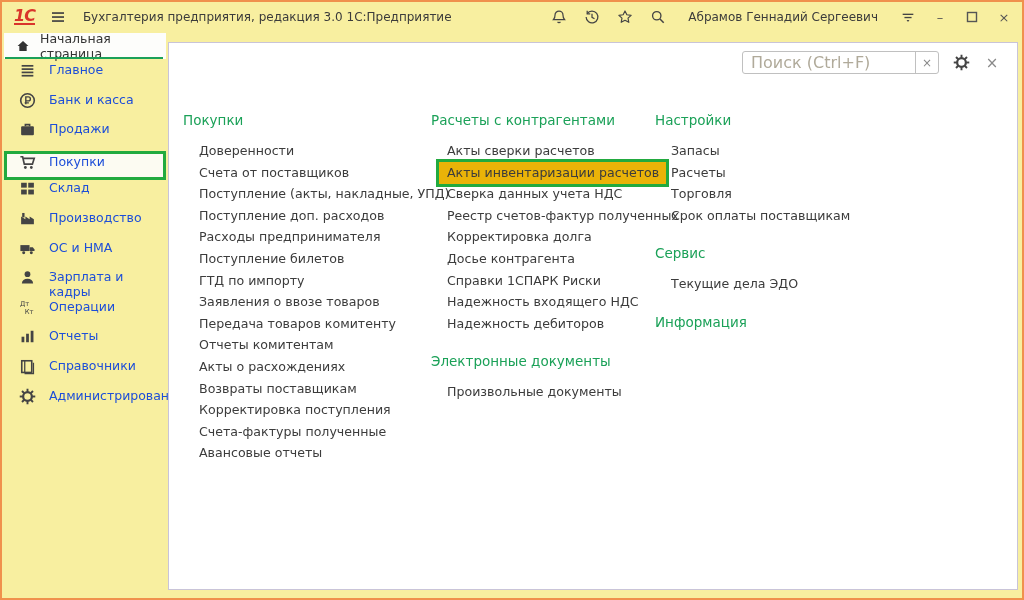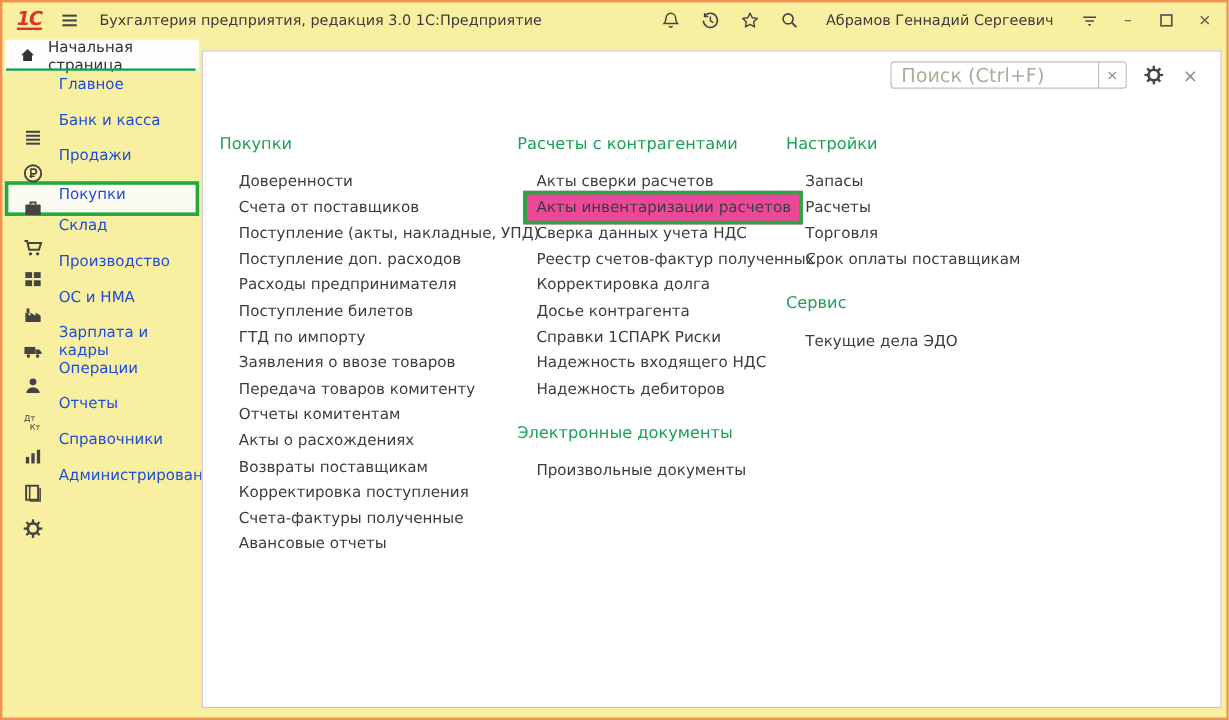--- a/index.html
+++ b/index.html
@@ -27,21 +27,21 @@
     background:#fdfdfb; display:flex; align-items:center; gap:10px;
     padding-left:12px; font-size:12.5px; color:#333; cursor:pointer;
   }
   .home-tab::after { content:""; position:absolute; left:1px; right:3px; bottom:0; height:2px; background:#1ba158; }
   .home-tab svg { width:14px; height:14px; }
   .sidebar { position:absolute; left:2px; top:57px; width:162px; bottom:8px; padding-top:3px; }
   .side-item {
     height:29.6px; display:flex; gap:13px;
     padding-left:15px; font-size:12.5px; color:#1d4ed8; cursor:pointer;
   }
-  .side-item .icn { width:17px; height:17px; display:inline-flex;margin-top:44px; }
+  .side-item .icn { width:17px; height:17px; display:inline-flex; }
   .side-item .icn svg { width:17px; height:17px; }
   .side-item.active { background:#fcfbf2; border:3px solid #22aa3f; padding-left:12px; }
   
   .panel {
     position:absolute; left:166px; top:40px; width:850px; height:548px;
     background:#fff; border:1px solid #c9c4d8;
   }
   .panel-top { position:absolute; top:8px; right:16px; display:flex; align-items:center; gap:13px; }
   .search-group { display:flex; align-items:stretch; border:1px solid #c0c0c0; border-radius:3px; background:#fff; height:23px; }
   .search-input { border:none; outline:none; width:172px; padding:0 8px; font-size:16px; color:#444; font-family:inherit; background:transparent; }
@@ -51,21 +51,21 @@
   .panel-gear svg { width:17px; height:17px; }
   .panel-close { color:#8a8a8a; font-size:15px; }
   
   .menu-col { position:absolute; top:66px; }
   .col-1 { left:14px; }
   .col-2 { left:262px; }
   .col-3 { left:486px; }
   .section { margin-bottom:16px; }
   .section-title { font-size:13.5px; color:#1ba158; line-height:22px; margin-bottom:9px; cursor:default; }
   .link { font-size:12.6px; color:#3c3c3c; line-height:21.6px; padding-left:16px; cursor:pointer; white-space:nowrap; }
-  .hl-box { display:inline-block; border:3px solid #22aa3f; background:#ec4899; padding:0 7px 1px 8px; margin:-4px 0 -4px -11px; }
+  .hl-box { display:inline-block; border:3px solid #22aa3f; background:#eab308; padding:0 7px 1px 8px; margin:-4px 0 -4px -11px; }
 </style>
 </head>
 <body>
 
 <div class="window">
 
   <div class="topbar">
     <span class="logo">1С</span>
     <span class="tb-icon">
         <svg viewBox="0 0 16 16">
@@ -332,17 +332,20 @@
             <div class="section-title">Настройки</div>
             <div class="link">Запасы</div>
             <div class="link">Расчеты</div>
             <div class="link">Торговля</div>
             <div class="link">Срок оплаты поставщикам</div>
           </div>
           <div class="section">
             <div class="section-title">Сервис</div>
             <div class="link">Текущие дела ЭДО</div>
           </div>
+          <div class="section">
+            <div class="section-title">Информация</div>
+          </div>
         </div>
       </div>
   </div>
 
 </div>
 
 </body></html>

